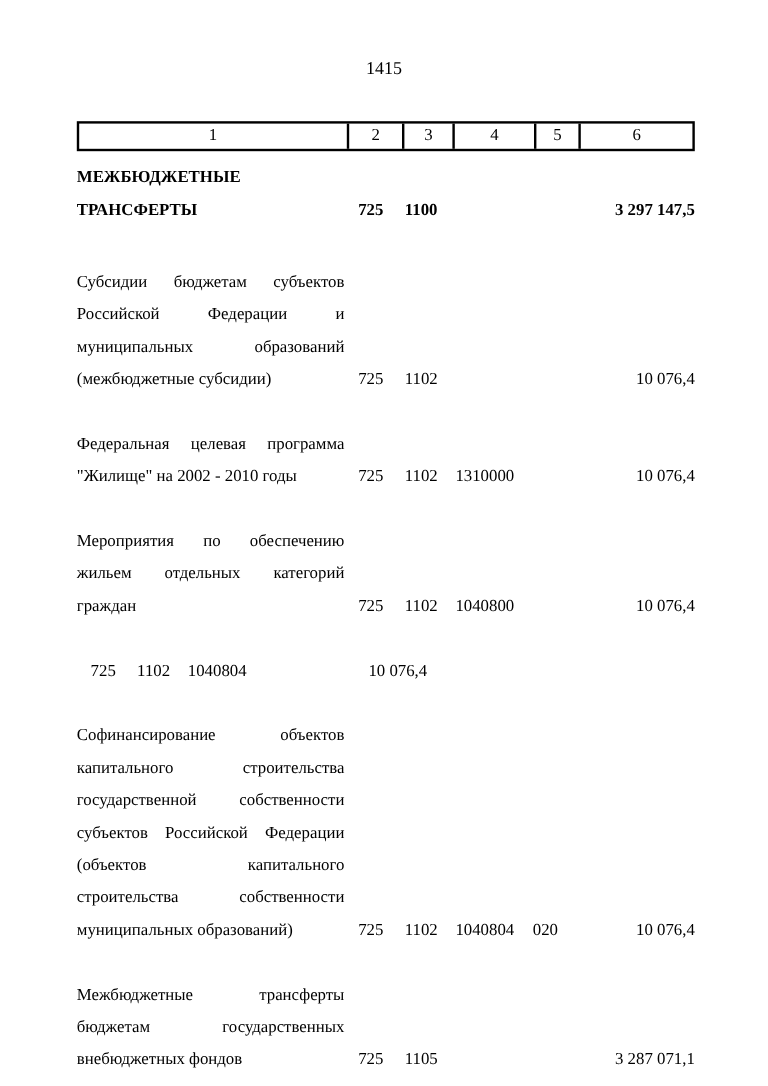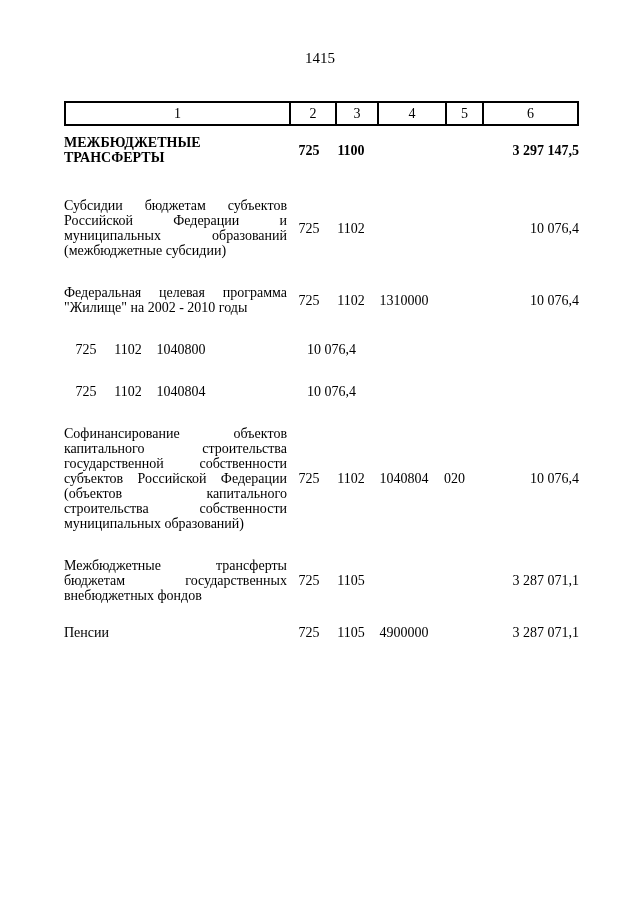--- a/index.html
+++ b/index.html
@@ -36,24 +36,24 @@
     font-size: 14px;
     line-height: 19px;
     padding: 1px 0;
   }
   .thead .hc + .hc {
     border-left: 2px solid #000;
   }
   
   .trow {
     display: flex;
-    align-items: center;
+    align-items: flex-end;
     margin-bottom: 27px;
     font-size: 14px;
-    line-height: 15px;
+    line-height: 27px;
   }
   .trow.bold {
     font-weight: bold;
     margin-bottom: 33px;
   }
   .c1 { width: 223px; text-align: justify; }
   .c2 { width: 44px;  text-align: center; }
   .c3 { width: 40px;  text-align: center; }
   .c4 { width: 66px;  text-align: center; }
   .c5 { width: 35px;  text-align: center; }
@@ -103,20 +103,21 @@
   <div class="trow">
     <div class="c1">Федеральная целевая программа "Жилище" на 2002 - 2010 годы</div>
     <div class="c2">725</div>
     <div class="c3">1102</div>
     <div class="c4">1310000</div>
     <div class="c5"></div>
     <div class="c6">10 076,4</div>
   </div>
 
   <div class="trow">
+    <div class="c1">Мероприятия по обеспечению жильем отдельных категорий граждан</div>
     <div class="c2">725</div>
     <div class="c3">1102</div>
     <div class="c4">1040800</div>
     <div class="c5"></div>
     <div class="c6">10 076,4</div>
   </div>
 
   <div class="trow">
     <div class="c2">725</div>
     <div class="c3">1102</div>

